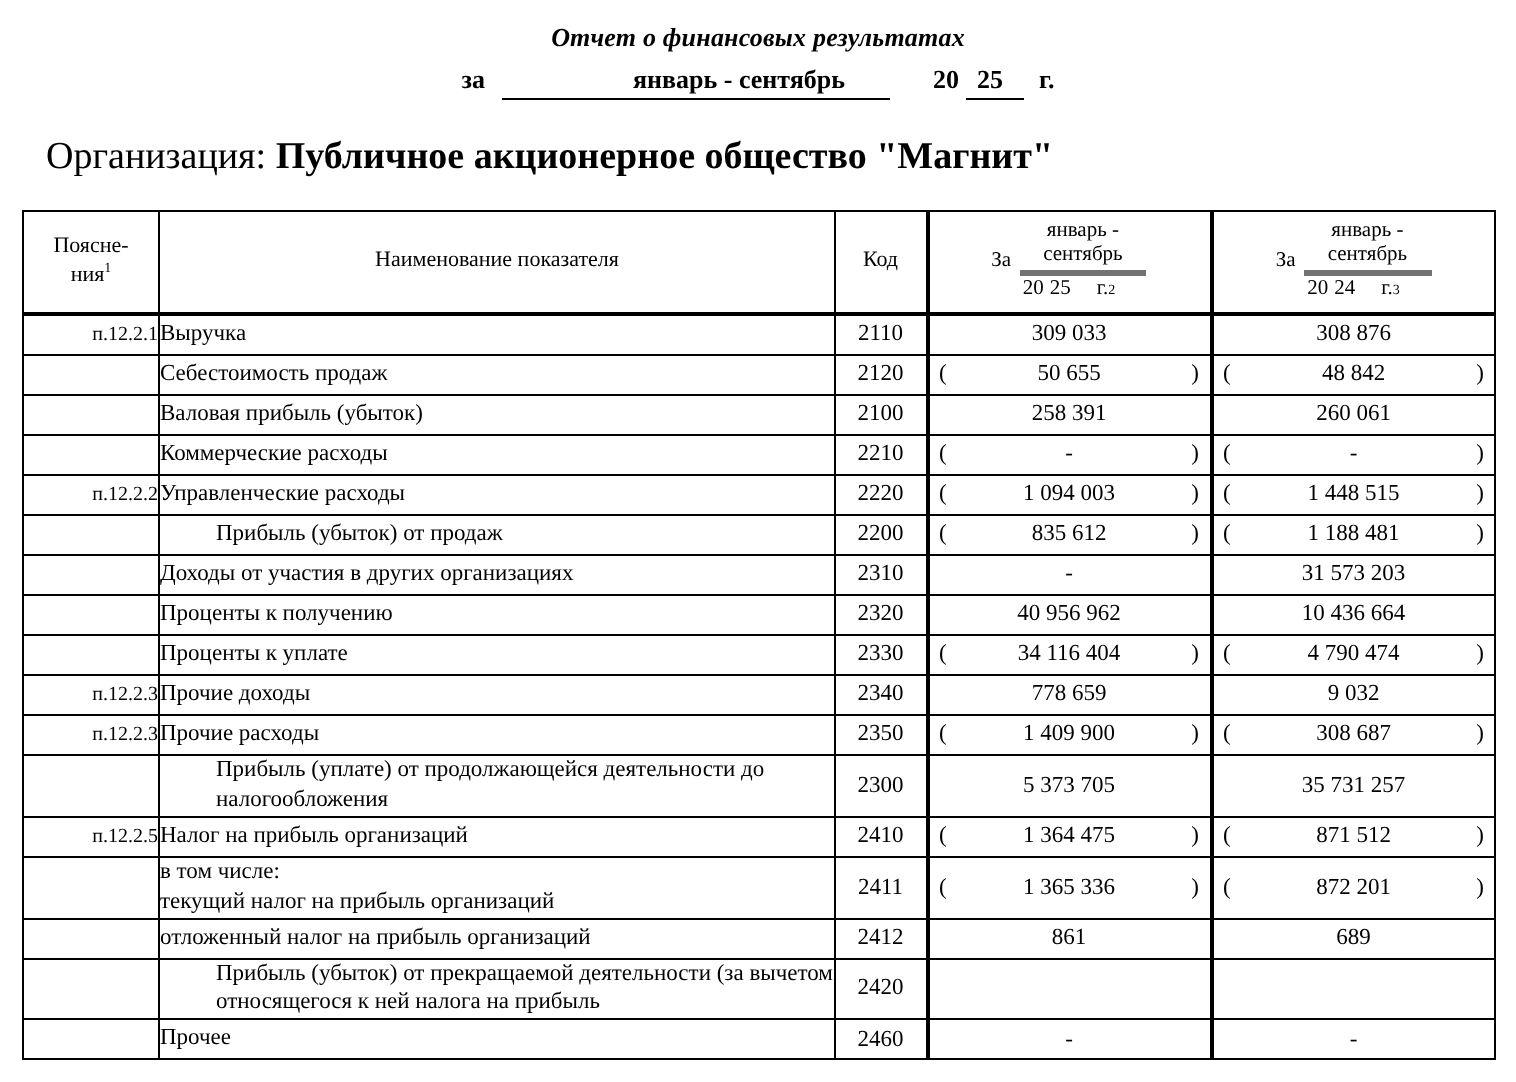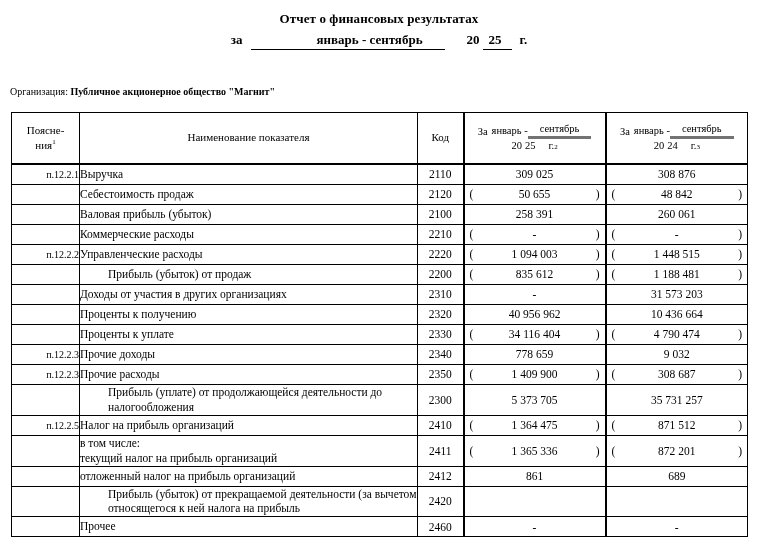--- a/index.html
+++ b/index.html
@@ -19,20 +19,21 @@
   
   .title-block {
     text-align: center;
     padding-top: 11px;
   }
   .doc-title {
     font-size: 13px;
     font-weight: bold;
     letter-spacing: 0.1px;
     line-height: 1.25;
+    font-style: italic;
   }
   .period-line {
     font-size: 13px;
     font-weight: bold;
     margin-top: 5px;
     display: flex;
     justify-content: center;
     align-items: baseline;
     gap: 0px;
   }
@@ -48,23 +49,23 @@
   .year-value {
     border-bottom: 1.3px solid #000;
     padding: 0 10px 1px 6px;
     margin-left: 3px;
     font-weight: bold;
   }
   .period-line .g { margin-left: 8px; font-weight: bold; }
 
   
   .org-block {
-    margin-top: 35px;
-    padding-left: 10px;
-    font-size: 10px;
+    margin-top: 15px;
+    padding-left: 23px;
+    font-size: 19px;
     line-height: 1.45;
   }
   .org-block .lbl { font-weight: normal; }
   .org-block .val { font-weight: bold; }
 
   
   .tbl-wrap {
     margin-top: 12px;
     padding-left: 11px;
     padding-right: 11px;
@@ -108,20 +109,21 @@
   }
   .per-head .mid {
     display: flex;
     align-items: flex-end;
     justify-content: center;
     width: 100%;
   }
   .per-head .za-lab { margin-right: 4px; padding-bottom: 1px; }
   .per-head .mon-wrap {
     display: flex;
+    flex-direction: column;
     align-items: center;
   }
   .per-head .mon-top { font-size: 10.5px; }
   .per-head .mon-bot {
     border-bottom: 3px solid #737373;
     padding: 0 12px 1px 12px;
     font-size: 10.5px;
   }
   .per-head .row3 {
     margin-top: 1px;
@@ -257,21 +259,21 @@
         </th>
       </tr>
     </thead>
     <tbody id="tbody">
         <tr class="thick-top">
           <td class="expl">п.12.2.1</td>
           <td class="name">Выручка</td>
           <td class="code">2110</td>
           <td class="val cur">
             <div class="vbox">
-              <span class="num">309 025</span>
+              <span class="num">309 033</span>
             </div>
           </td>
           <td class="val prev">
             <div class="vbox">
               <span class="num">308 876</span>
             </div>
           </td>
         </tr>
         <tr>
           <td class="expl"></td>

